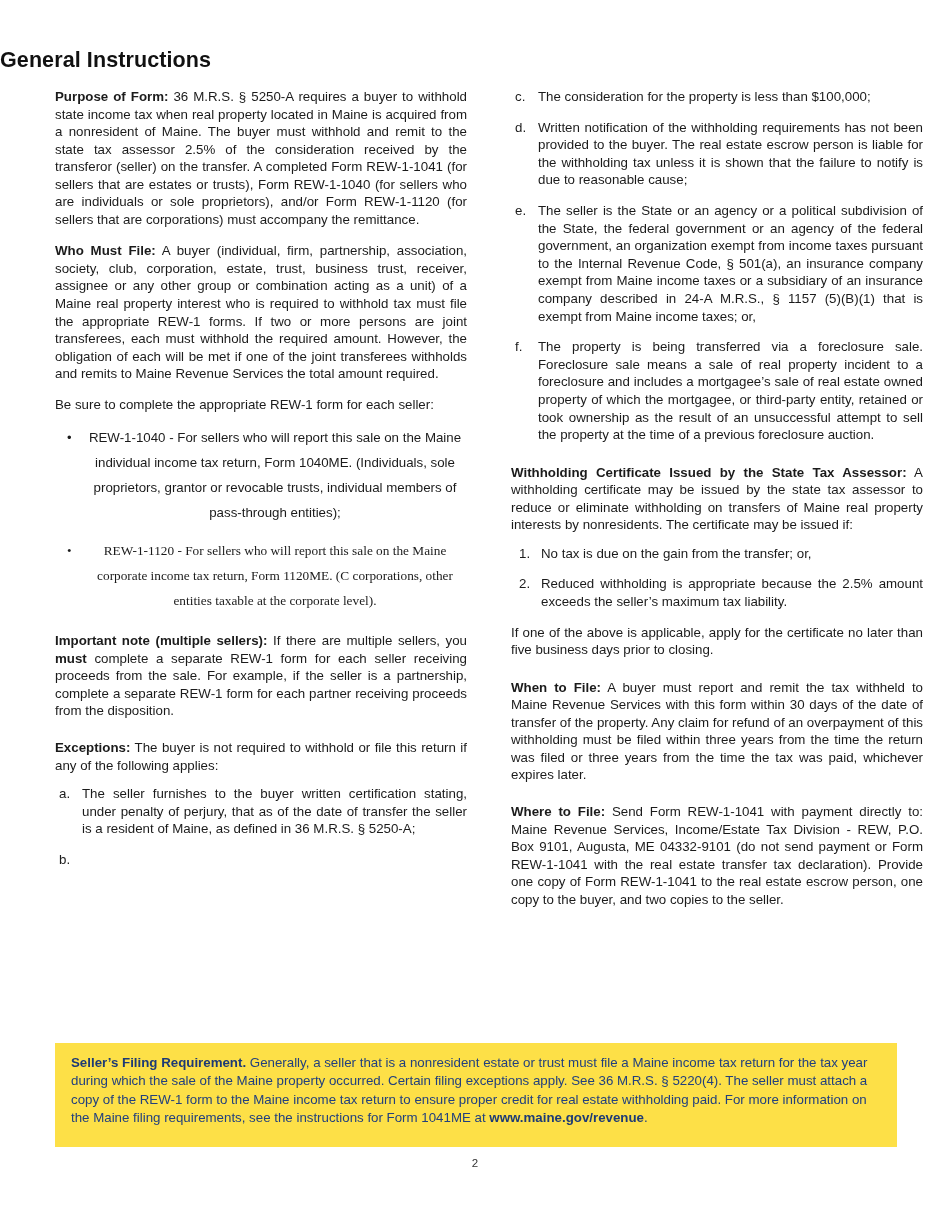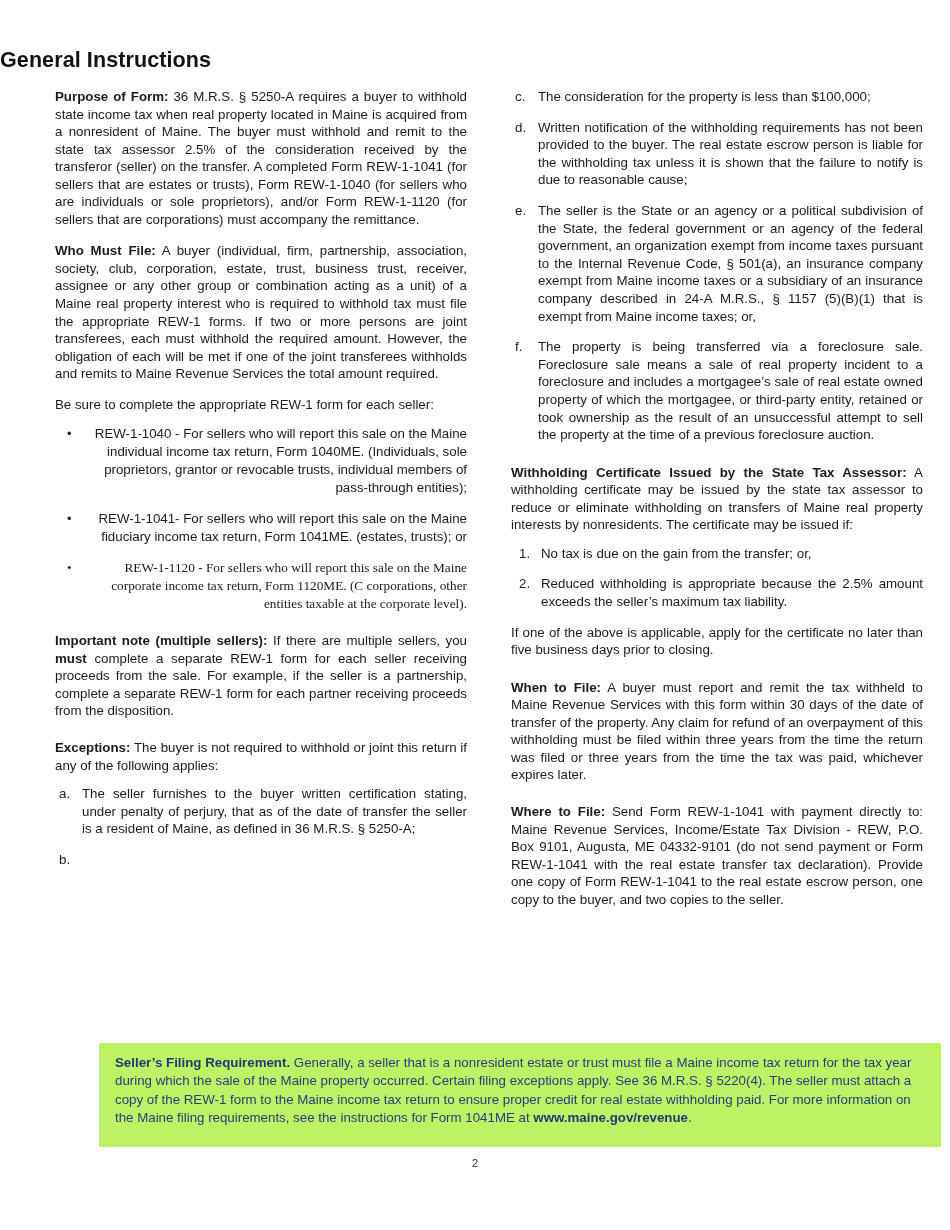--- a/index.html
+++ b/index.html
@@ -66,22 +66,22 @@
   
   ul.bullets {
     list-style: none;
     margin: 12px 0 0 0;
     padding: 0;
   }
   ul.bullets > li {
     position: relative;
     padding-left: 28px;
     font-size: 13.3px;
-    line-height: 18px;
-    text-align: right;
+    line-height: 25px;
+    text-align: center;
     margin-bottom: 13px;
     color: #1b1b1b;
   }
   ul.bullets > li:last-child { margin-bottom: 0; font-family: Liberation Serif, serif; }
   ul.bullets > li::before {
     content: "\2022";
     position: absolute;
     left: 12px;
     top: 0;
     font-size: 13px;
@@ -159,27 +159,26 @@
     <div class="col left">
 
       <p class="para"><span class="b">Purpose of Form:</span><span> 36 M.R.S. § 5250-A requires a buyer to withhold state income tax when real property located in Maine is acquired from a nonresident of Maine. The buyer must withhold and remit to the state tax assessor 2.5% of the consideration received by the transferor (seller) on the transfer. A completed Form REW-1-1041 (for sellers that are estates or trusts), Form REW-1-1040 (for sellers who are individuals or sole proprietors), and/or Form REW-1-1120 (for sellers that are corporations) must accompany the remittance.</span></p>
 
       <p class="para"><span class="b">Who Must File:</span><span> A buyer (individual, firm, partnership, association, society, club, corporation, estate, trust, business trust, receiver, assignee or any other group or combination acting as a unit) of a Maine real property interest who is required to withhold tax must file the appropriate REW-1 forms. If two or more persons are joint transferees, each must withhold the required amount. However, the obligation of each will be met if one of the joint transferees withholds and remits to Maine Revenue Services the total amount required.</span></p>
 
       <p class="para" style="margin-top:13px;">Be sure to complete the appropriate REW-1 form for each seller:</p>
 
       <ul class="bullets">
         <li>REW-1-1040 - For sellers who will report this sale on the Maine individual income tax return, Form 1040ME. (Individuals, sole proprietors, grantor or revocable trusts, individual members of pass-through entities);</li>
-        <li>REW-1-1041- For sellers who will report this sale on the Maine fiduciary income tax return, Form 1041ME. (estates, trusts); or</li>
         <li>REW-1-1120 - For sellers who will report this sale on the Maine corporate income tax return, Form 1120ME. (C corporations, other entities taxable at the corporate level).</li>
       </ul>
 
       <p class="para" style="margin-top:19px;"><span class="b">Important note (multiple sellers):</span><span> If there are multiple sellers, you </span><span class="b">must</span><span> complete a separate REW-1 form for each seller receiving proceeds from the sale. </span><span class="u">For example</span><span>, if the seller is a partnership, complete a separate REW-1 form for each partner receiving proceeds from the disposition.</span></p>
 
-      <p class="para" style="margin-top:19px;"><span class="b">Exceptions:</span><span> The buyer is not required to withhold or joint this return if any of the following applies:</span></p>
+      <p class="para" style="margin-top:19px;"><span class="b">Exceptions:</span><span> The buyer is not required to withhold or file this return if any of the following applies:</span></p>
 
       <ol class="alpha">
         <li><span class="marker">a.</span><span>The seller furnishes to the buyer written certification stating, under penalty of perjury, that as of the date of transfer the seller is a resident of Maine, as defined in 36 M.R.S. § 5250-A;</span></li>
         <li><span class="marker">b.</span></li>
       </ol>
 
     </div>
 
     <div class="col right">
 
@@ -199,19 +198,19 @@
 
       <p class="para" style="margin-top:13px;">If one of the above is applicable, apply for the certificate no later than five business days prior to closing.</p>
 
       <p class="para" style="margin-top:20px;"><span class="b">When to File:</span><span> A buyer must report and remit the tax withheld to Maine Revenue Services with this form within 30 days of the date of transfer of the property. Any claim for refund of an overpayment of this withholding must be filed within three years from the time the return was filed or three years from the time the tax was paid, whichever expires later.</span></p>
 
       <p class="para" style="margin-top:19px;"><span class="b">Where to File:</span><span> Send Form REW-1-1041 with payment directly to:  Maine Revenue Services, Income/Estate Tax Division - REW, P.O. Box 9101, Augusta, ME  04332-9101 (do not send payment or  Form REW-1-1041 with the real estate transfer tax declaration). Provide one copy of Form REW-1-1041 to the real estate escrow person, one copy to the buyer, and two copies to the seller.</span></p>
 
     </div>
   </div>
 
-  <div class="callout" style="background: #bef264; color: rgb(34, 64, 126); margin-left: 44px;">
+  <div class="callout" style="background: #fde047; color: rgb(34, 64, 126);">
     <p><span class="b">Seller’s Filing Requirement.</span><span> Generally, a seller that is a nonresident estate or trust must file a Maine income tax return for the tax year during which the sale of the Maine property occurred. Certain filing exceptions apply. See 36 M.R.S. § 5220(4). The seller must attach a copy of the REW-1 form to the Maine income tax return to ensure proper credit for real estate withholding paid. For more information on the Maine filing requirements, see the instructions for Form 1041ME at </span><span class="link">www.maine.gov/revenue</span><span>.</span></p>
   </div>
 
   <div class="page-number">2</div>
 
 </div>
 
 </body></html>

